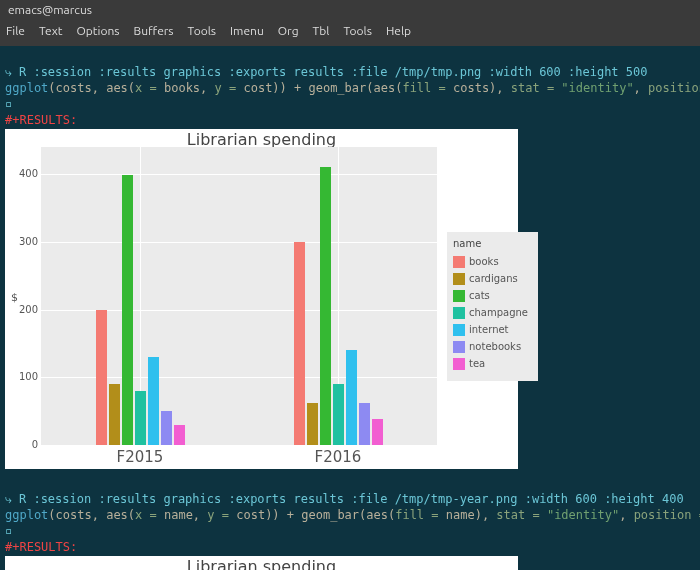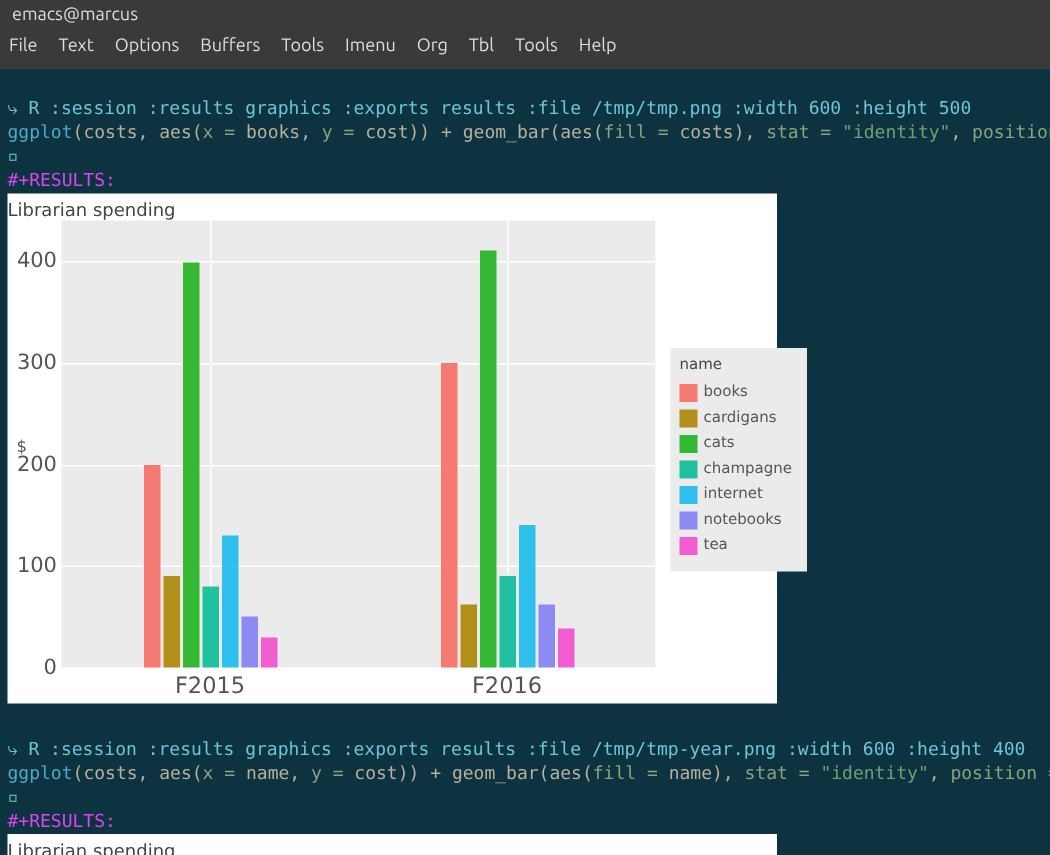--- a/index.html
+++ b/index.html
@@ -4,29 +4,29 @@
 <style>
   html,body{margin:0;padding:0;width:700px;height:570px;background:#0d3340;font-family:"DejaVu Sans Mono","Consolas",monospace;font-size:12px;color:#b8b09a;overflow:hidden}
   .titlebar{background:#3a3a3a;color:#ddd;padding:2px 8px;font-family:"Ubuntu","DejaVu Sans",sans-serif;font-size:12px;height:16px;line-height:16px}
   .menubar{background:#3a3a3a;color:#ddd;padding:4px 6px;font-family:"Ubuntu","DejaVu Sans",sans-serif;font-size:12px;height:18px;display:flex;gap:14px}
   .menubar span{cursor:default}
   .editor{padding:2px 5px 0 5px;line-height:16px;white-space:pre}
   .src-kw{color:#6bc6d6}
   .src-fn{color:#4fa8c7}
   .src-arg{color:#8aa37b}
   .src-str{color:#70a070}
-  .comment{color:#d946ef}
+  .comment{color:#ef4444}
   .plot{background:#fff;margin:1px 0 6px 0;width:513px;height:340px;position:relative;font-family:"DejaVu Sans","Arial",sans-serif;color:#333}
   .plot2{background:#fff;margin:1px 0 0 0;width:513px;height:36px;position:relative;font-family:"DejaVu Sans","Arial",sans-serif;color:#333;overflow:hidden}
-  .ptitle{position:absolute;left:0;right:0;top:3px;text-align:left;font-size:12px;color:#444}
+  .ptitle{position:absolute;left:0;right:0;top:3px;text-align:center;font-size:16px;color:#444}
   .panel{position:absolute;background:#ebebeb}
   .grid-h{position:absolute;left:0;right:0;height:1px;background:#fff}
   .grid-v{position:absolute;top:0;bottom:0;width:1px;background:#fff}
   .bar{position:absolute;bottom:0;width:11px}
-  .ylab{position:absolute;right:100%;margin-right:3px;transform:translateY(-50%);font-size:14px;color:#555}
+  .ylab{position:absolute;right:100%;margin-right:3px;transform:translateY(-50%);font-size:10px;color:#555}
   .xlab{position:absolute;top:100%;margin-top:4px;transform:translateX(-50%);font-size:15px;color:#555}
   .axislab{position:absolute;font-size:11px;color:#555}
   .legend{position:absolute;background:#ebebeb;padding:4px 10px 9px 6px;font-size:10px;color:#555}
   .legend .ltitle{font-size:10px;margin-bottom:2px;color:#444}
   .legrow{display:flex;align-items:center;gap:4px;margin-top:1px}
   .sw{width:12px;height:12px}
 </style>
 </head>
 <body>
 

